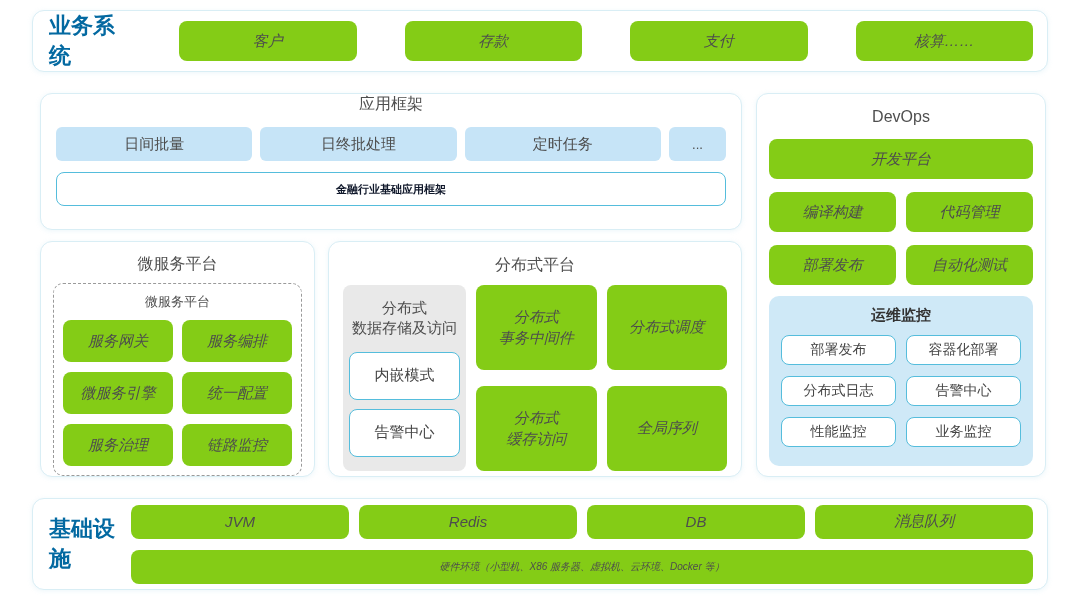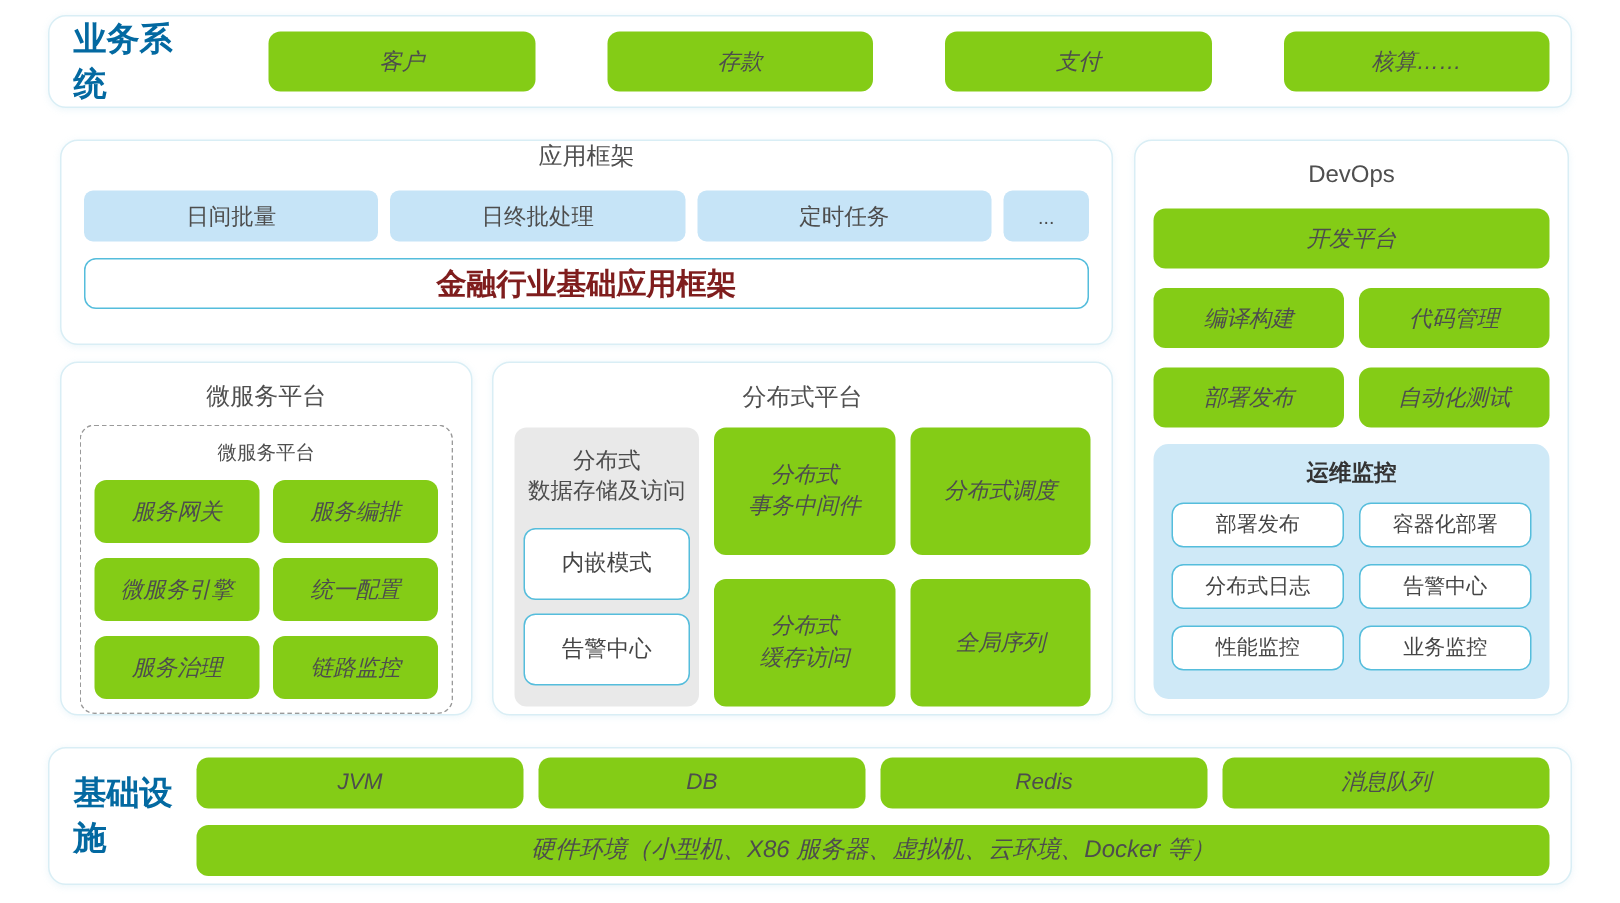--- a/index.html
+++ b/index.html
@@ -25,21 +25,21 @@
   #biz-items .gray-btn{flex:1;height:40px;}
 
   
   #app-fw{left:40px;top:93px;width:702px;height:137px;padding:0 15px;}
   #app-fw .sec-title{}
   #app-modules{display:flex;gap:8px;margin-top:12px;height:34px;}
   #app-modules .blue-btn{flex:1;}
   #app-modules .blue-btn.small{flex:0 0 57px;font-size:13px;}
   #base-fw{margin-top:11px;height:32px;border:1.5px solid #55bddc;border-radius:8px;
            display:flex;align-items:center;justify-content:center;
-           font-size:20px;font-weight:bold;color:#7f1d1d;}
+           font-size:11px;font-weight:bold;color:#0f172a;}
 
   
   #devops{left:756px;top:93px;width:290px;height:384px;padding:0 12px;}
   #devops .sec-title{margin-top:14px;}
   #devops .wide{margin-top:13px;height:40px;}
   #devops .pair{display:flex;gap:10px;margin-top:13px;}
   #devops .pair .gray-btn{flex:1;height:40px;}
   #ops-monitor{margin-top:11px;height:170px;background:#cfe9f7;border-radius:10px;
                padding:10px 12px;box-sizing:border-box;}
   #ops-monitor .t{text-align:center;font-size:15px;font-weight:bold;color:#333;}
@@ -67,21 +67,21 @@
   .dist-col{flex:1;display:flex;flex-direction:column;gap:16px;}
   .dist-col .gray-btn{flex:1;}
 
   
   #infra{left:32px;top:498px;width:1016px;height:92px;display:flex;align-items:center;
          padding:0 14px 0 16px;}
   #infra .label{width:72px;}
   #infra-right{flex:1;margin-left:10px;}
   #infra-row{display:flex;gap:10px;}
   #infra-row .gray-btn{flex:1;height:34px;}
-  #hw-bar{margin-top:11px;height:34px;font-size:16px;}
+  #hw-bar{margin-top:11px;height:34px;font-size:10px;}
 </style>
 </head>
 <body>
 
 <div id="biz-bar" class="panel">
   <div class="label strong-label">业务系统</div>
   <div id="biz-items">
     <div class="gray-btn">客户</div>
     <div class="gray-btn">存款</div>
     <div class="gray-btn">支付</div>
@@ -159,19 +159,19 @@
       <div class="gray-btn">全局序列</div>
     </div>
   </div>
 </div>
 
 <div id="infra" class="panel">
   <div class="label strong-label">基础设施</div>
   <div id="infra-right">
     <div id="infra-row">
       <div class="gray-btn">JVM</div>
+      <div class="gray-btn">Redis</div>
       <div class="gray-btn">DB</div>
-      <div class="gray-btn">Redis</div>
       <div class="gray-btn">消息队列</div>
     </div>
     <div id="hw-bar" class="gray-btn">硬件环境（小型机、X86 服务器、虚拟机、云环境、Docker 等）</div>
   </div>
 </div>
 
 </body></html>

